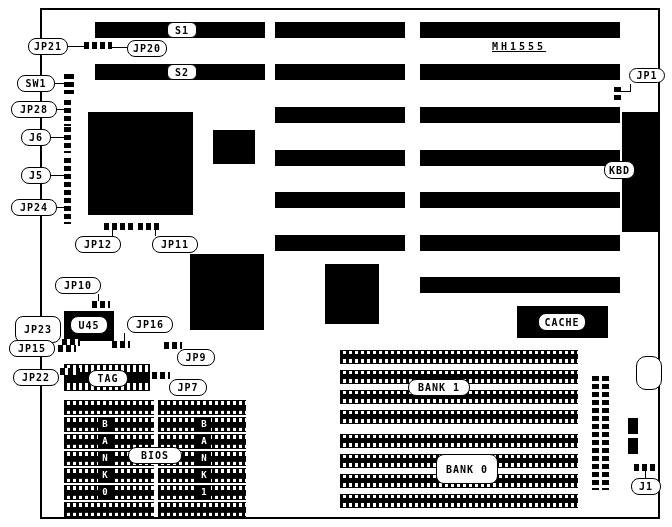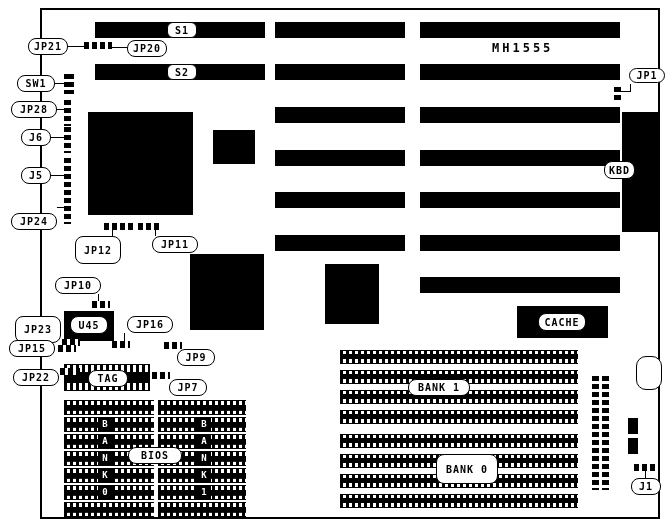--- a/index.html
+++ b/index.html
@@ -19,22 +19,22 @@
   .dip{position:absolute;z-index:1;box-sizing:border-box;
        background-image:linear-gradient(#000,#000),
                         repeating-linear-gradient(90deg,#000 0 3px,#fff 3px 6px);
        background-size:100% 45%,100% 100%;
        background-position:center center,0 0;
        background-repeat:no-repeat,repeat;
        border-top:1px solid #000;border-bottom:1px solid #000;}
   .lead{position:absolute;background:#000;z-index:2;}
   .cpu-text{position:absolute;z-index:3;color:#fff;font-weight:bold;font-size:12px;
             letter-spacing:3px;display:flex;align-items:center;justify-content:center;}
-  .model-text{position:absolute;z-index:3;color:#000;font-weight:bold;font-size:12px;
-              letter-spacing:3px;}
+  .model-text{position:absolute;z-index:3;color:#000;font-weight:bold;font-size:10px;
+              letter-spacing:3px;text-decoration:underline;}
   .vletters{position:absolute;z-index:4;display:flex;flex-direction:column;gap:2px;}
   .vletters span{display:block;width:14px;height:15px;line-height:15px;text-align:center;
                  background:#000;color:#fff;font-weight:bold;font-size:9px;}
   .outline-shape{position:absolute;z-index:2;background:#fff;border:1.5px solid #000;
                  box-sizing:border-box;}
 </style>
 </head>
 <body>
 
 <div class="stage">
@@ -79,29 +79,29 @@
 
   <div class="jmp-v" style="left:64px;top:127px;height:26px"></div>
   <div class="lbl" style="left:21px;top:129px;width:30px;height:17px">J6</div>
   <div class="lead" style="left:51px;top:137px;width:13px;height:1px"></div>
 
   <div class="jmp-v" style="left:64px;top:158px;height:38px"></div>
   <div class="lbl" style="left:21px;top:167px;width:30px;height:17px">J5</div>
   <div class="lead" style="left:51px;top:175px;width:13px;height:1px"></div>
 
   <div class="jmp-v" style="left:64px;top:198px;height:26px"></div>
-  <div class="lbl" style="left:11px;top:213px;width:46px;height:17px">JP24</div>
+  <div class="lbl" style="left:11px;top:199px;width:46px;height:17px">JP24</div>
   <div class="lead" style="left:57px;top:207px;width:7px;height:1px"></div>
 
   <div class="chip" style="left:88px;top:112px;width:105px;height:103px"></div>
   <div class="chip" style="left:213px;top:130px;width:42px;height:34px"></div>
 
   <div class="jmp-h" style="left:104px;top:223px;width:30px"></div>
   <div class="jmp-h" style="left:138px;top:223px;width:24px"></div>
-  <div class="lbl" style="left:75px;top:236px;width:46px;height:28px">JP12</div>
+  <div class="lbl" style="left:75px;top:236px;width:46px;height:17px">JP12</div>
   <div class="lbl" style="left:152px;top:236px;width:46px;height:17px">JP11</div>
   <div class="lead" style="left:112px;top:230px;width:1px;height:6px"></div>
   <div class="lead" style="left:155px;top:230px;width:1px;height:6px"></div>
 
   <div class="chip" style="left:190px;top:254px;width:74px;height:76px"></div>
   <div class="chip" style="left:325px;top:264px;width:54px;height:60px"></div>
 
   <div class="lbl" style="left:55px;top:277px;width:46px;height:17px">JP10</div>
   <div class="jmp-h" style="left:92px;top:301px;width:18px"></div>
   <div class="lead" style="left:98px;top:294px;width:1px;height:7px"></div>

